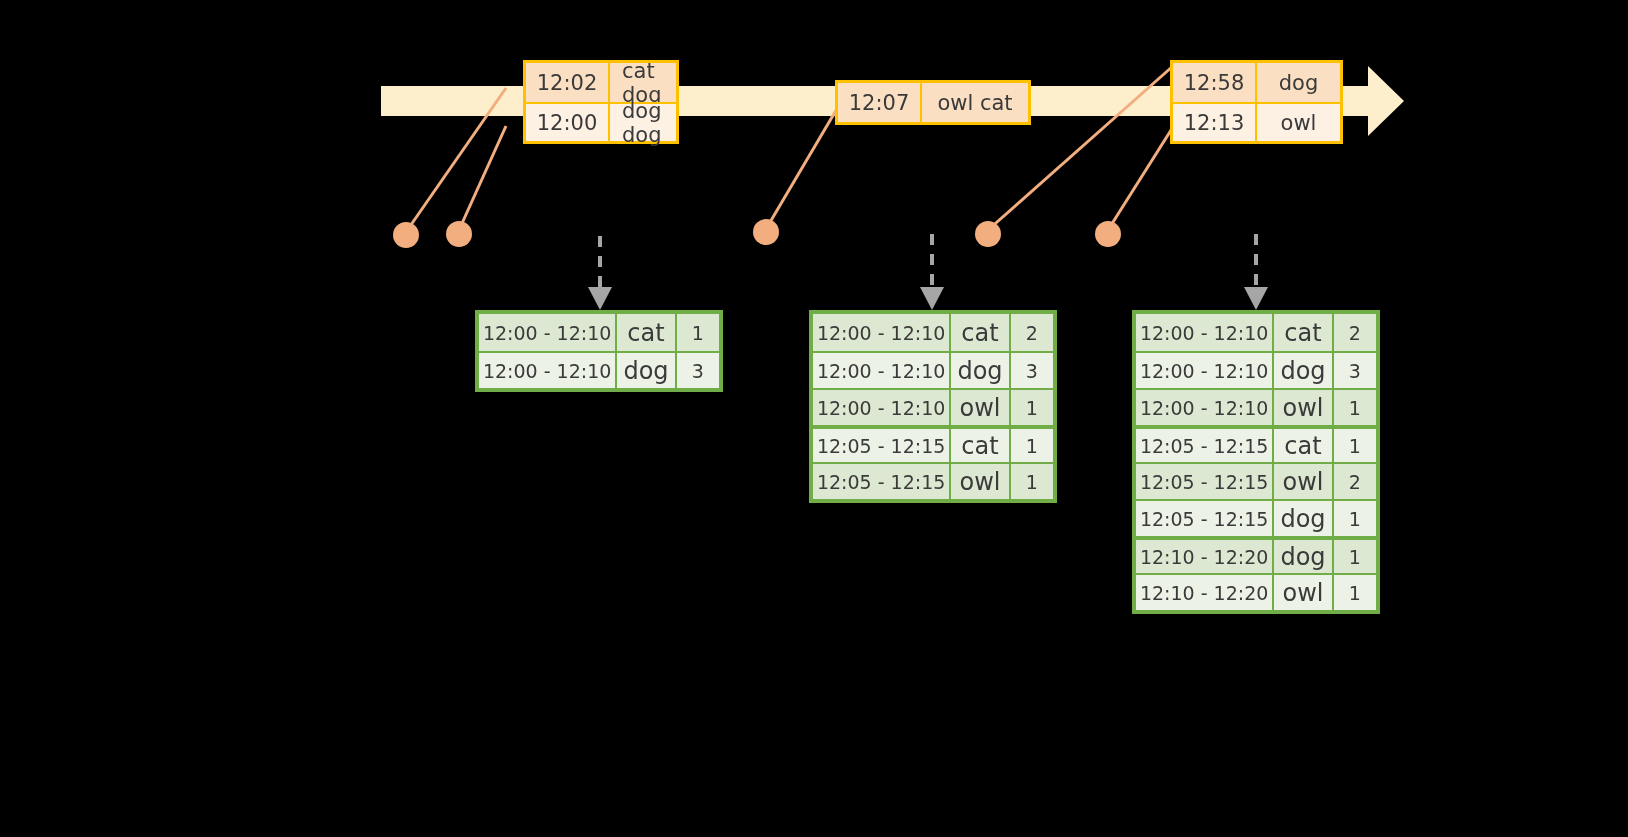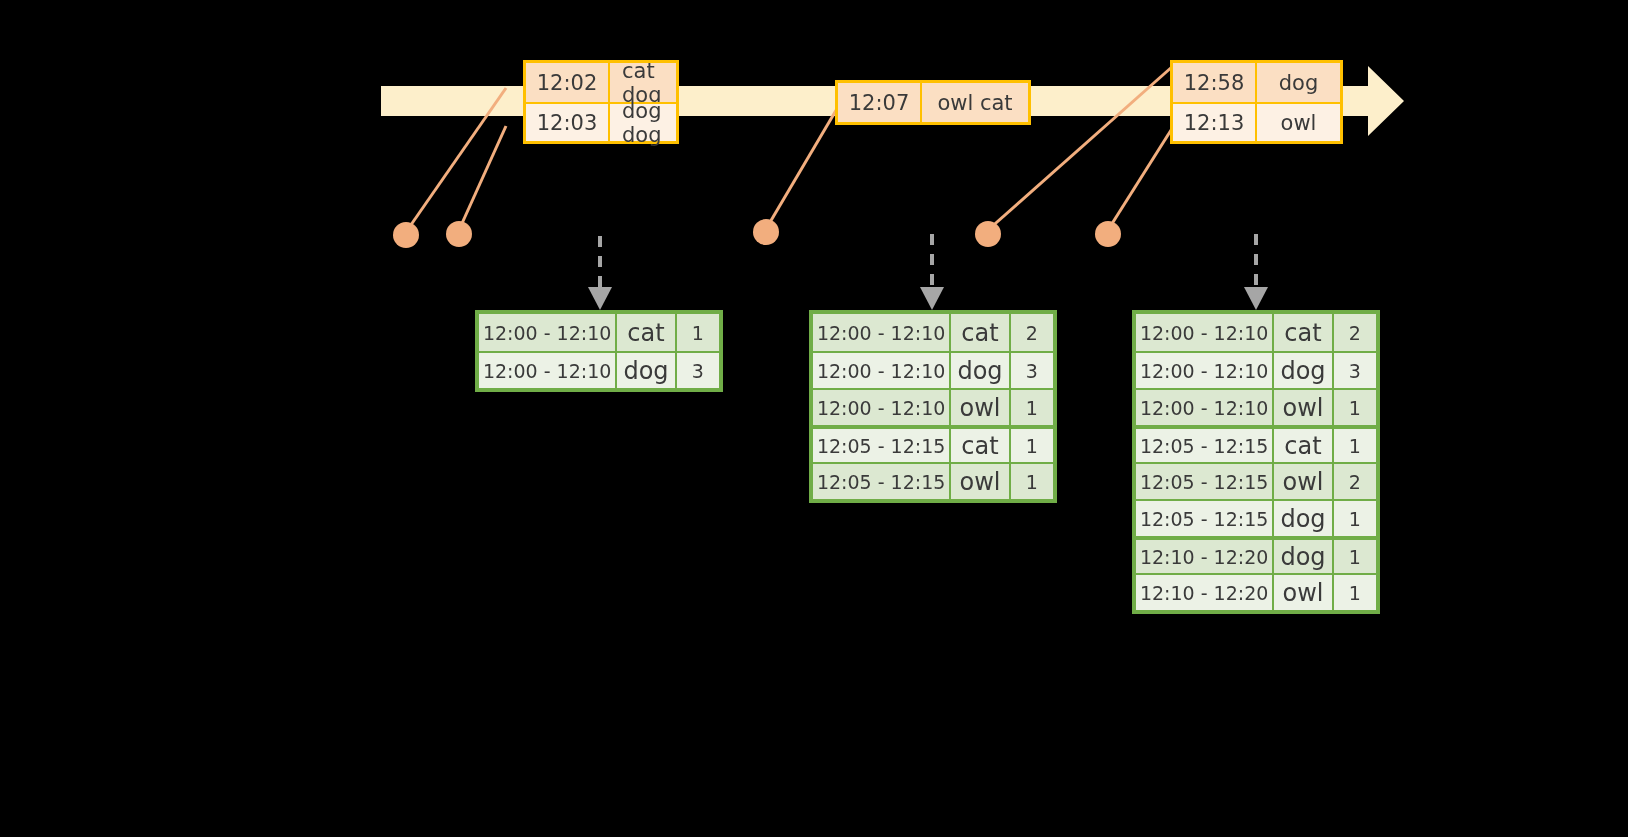--- a/index.html
+++ b/index.html
@@ -152,21 +152,21 @@
       <path d="M1244,287 L1268,287 L1256,310 Z"></path>
     </g>
   </svg>
 
   <div class="event-box" style="left:503px; top:60px; width:156px;margin-left:20px;">
     <div class="event-row shade-a">
       <span class="event-time">12:02</span>
       <span class="event-words">cat dog</span>
     </div>
     <div class="event-row shade-b">
-      <span class="event-time">12:03</span>
+      <span class="event-time">12:00</span>
       <span class="event-words">dog dog</span>
     </div>
   </div>
 
   <div class="event-box" style="left:835px; top:80px; width:196px;text-align:right;">
     <div class="event-row shade-a">
       <span class="event-time">12:07</span>
       <span class="event-words">owl cat</span>
     </div>
   </div>

